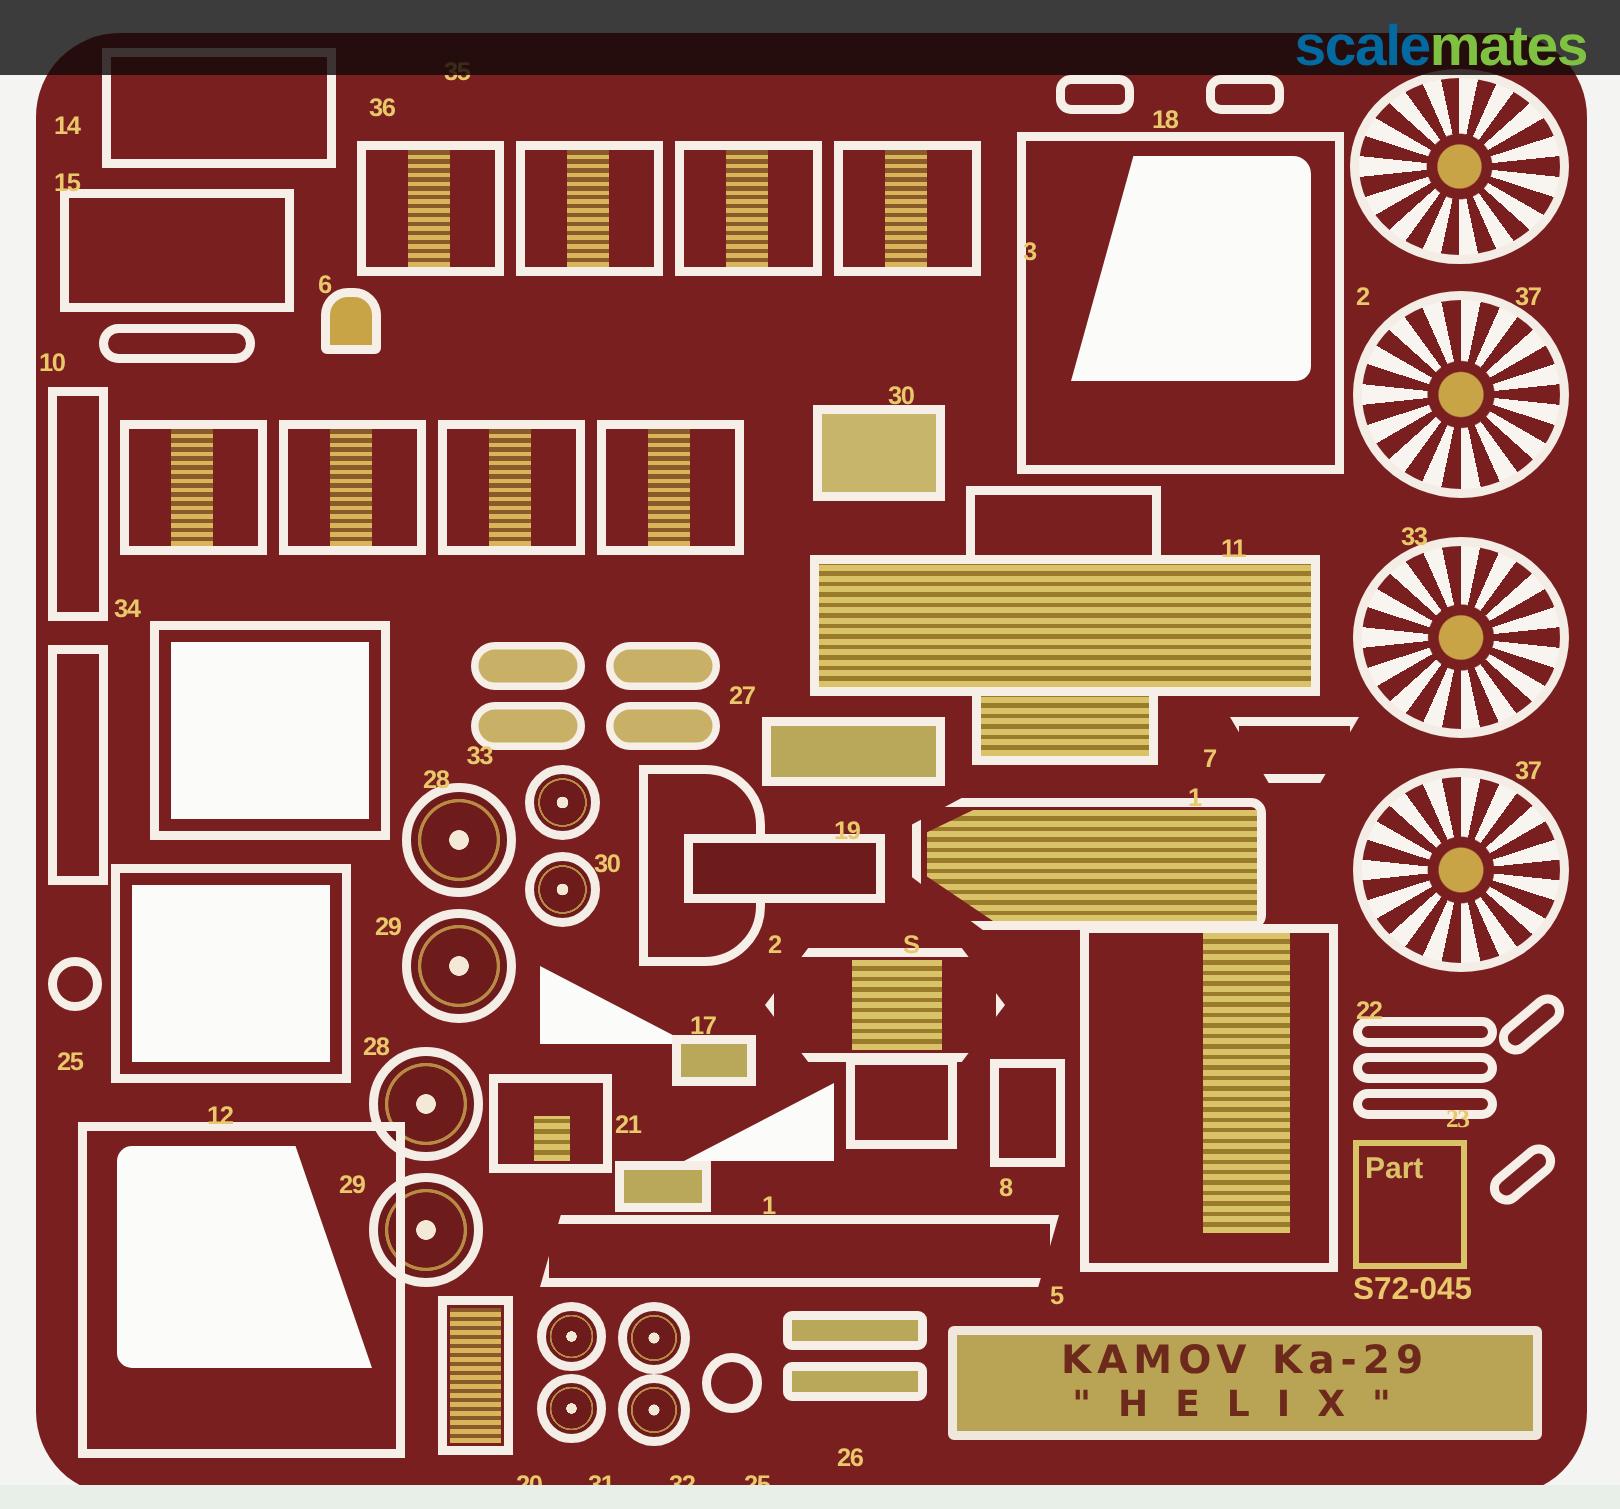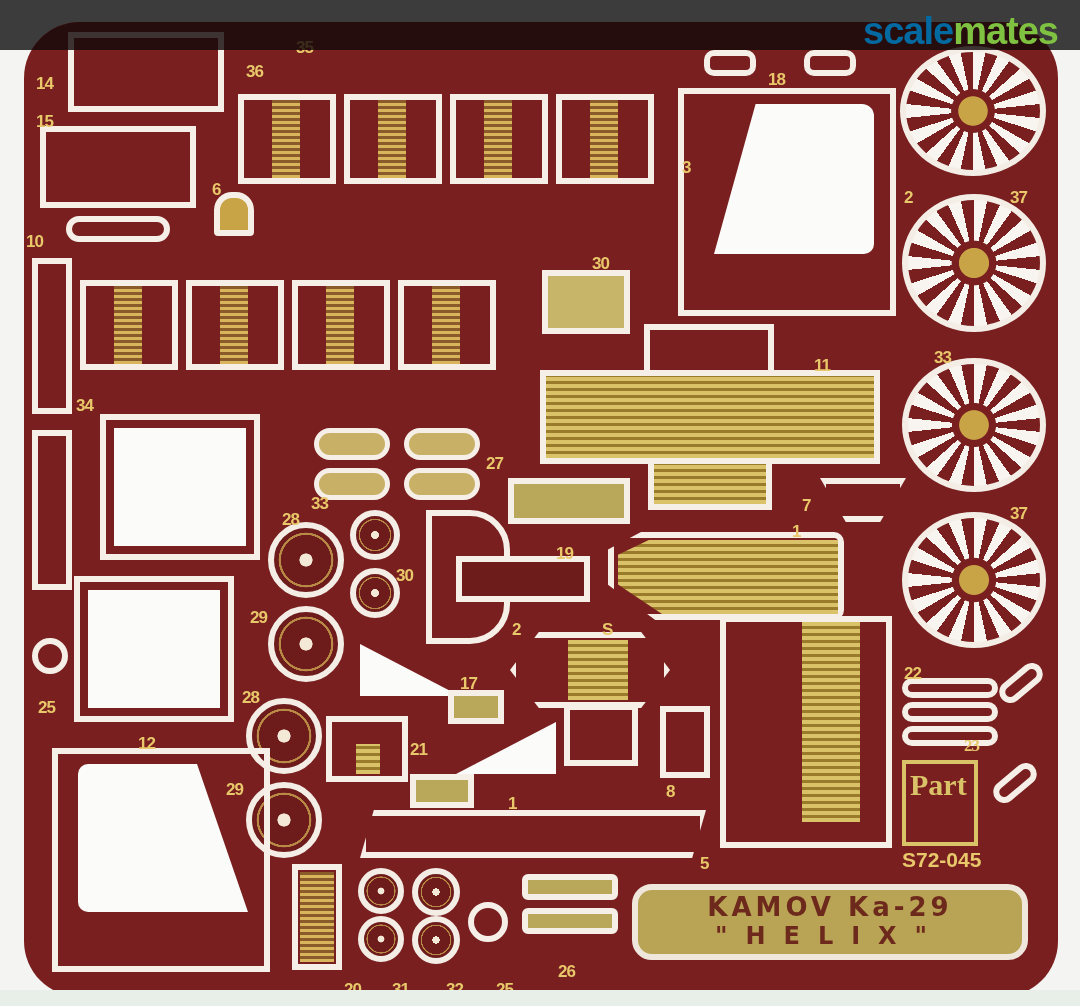--- a/index.html
+++ b/index.html
@@ -11,26 +11,26 @@
   .logo .a{color:#0369a1;}
   .logo .b{color:#7fc241;}
   .lbl{position:absolute;color:#e8c86a;font-weight:bold;font-size:17px;letter-spacing:-1px;}
   .frame{position:absolute;border:6px solid #f5efe8;box-sizing:border-box;}
   .hole{position:absolute;background:#fbfbfa;}
   .mesh{position:absolute;background:repeating-linear-gradient(0deg,#d8b45a 0 3px,#8b5a2a 3px 6px);}
   .gold{position:absolute;background:repeating-linear-gradient(0deg,#d9c267 0 4px,#9a7b2c 4px 7px);}
   .wheel{position:absolute;border-radius:50%;border:6px solid #f3ede6;box-sizing:border-box;background:radial-gradient(circle,#c9a446 0 16%,#7a1f1f 17% 24%,transparent 25%),repeating-conic-gradient(#f8f4ef 0 12deg,#7a1f1f 12deg 24deg);}
   .ring{position:absolute;border-radius:50%;border:6px solid #f3ede6;box-sizing:border-box;background:radial-gradient(circle,#f4e9d6 0 14%,#6d1b1b 15% 55%,#b88a45 56% 60%,#6d1b1b 61%);}
   .oval{position:absolute;border:5px solid #f5efe8;border-radius:30px;box-sizing:border-box;background:#c8b066;}
-  .title-plate{position:absolute;left:608px;top:862px;width:396px;height:76px;border:6px solid #efe7dc;border-radius:20px;box-sizing:border-box;background:#b9a455;}
+  .title-plate{position:absolute;left:608px;top:862px;width:396px;height:76px;border:6px solid #efe7dc;border-radius:4px;box-sizing:border-box;background:#b9a455;}
   .title-plate .t1,.title-plate .t2{display:block;text-align:center;color:#6d2a1c;font-weight:bold;font-family:"DejaVu Sans",sans-serif;}
   .title-plate .t1{font-size:26px;letter-spacing:4px;margin-top:2px;}
   .title-plate .t2{font-size:24px;letter-spacing:18px;}
   .brand{position:absolute;left:878px;top:738px;width:76px;height:86px;border:4px solid #d9c267;box-sizing:border-box;}
-  .brand span{position:absolute;left:4px;top:4px;color:#d9c267;font-weight:bold;font-size:30px;font-family:Liberation Serif, serif;}
+  .brand span{position:absolute;left:4px;top:4px;color:#d9c267;font-weight:bold;font-size:20px;font-family:Liberation Sans, sans-serif;}
   .code{position:absolute;left:878px;top:826px;color:#e8c86a;font-weight:bold;font-size:21px;}
   .bottom{position:absolute;left:0;top:990px;width:1080px;height:16px;background:#e8efe9;}
 </style>
 </head>
 <body>
 
 <div class="topbar"></div>
 
 <div class="fret">
 

